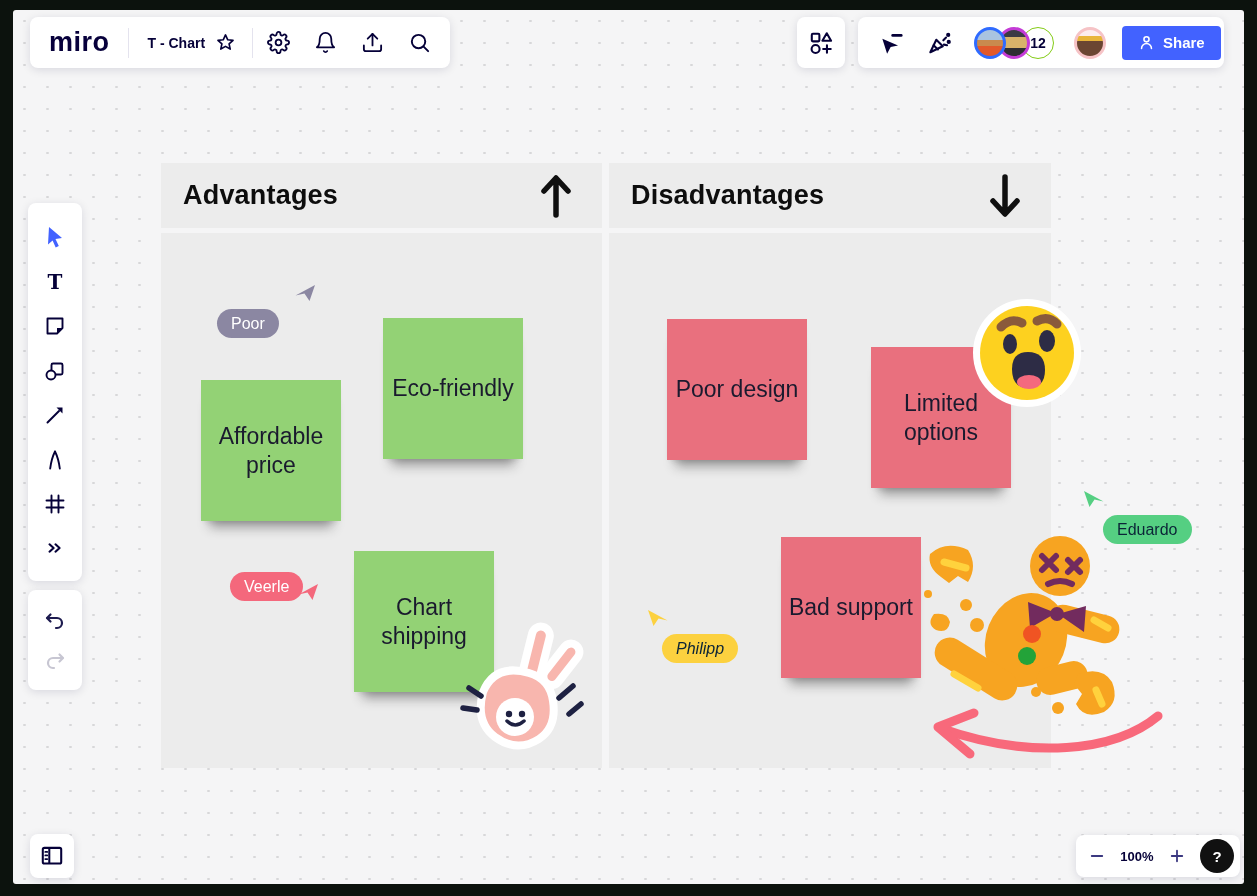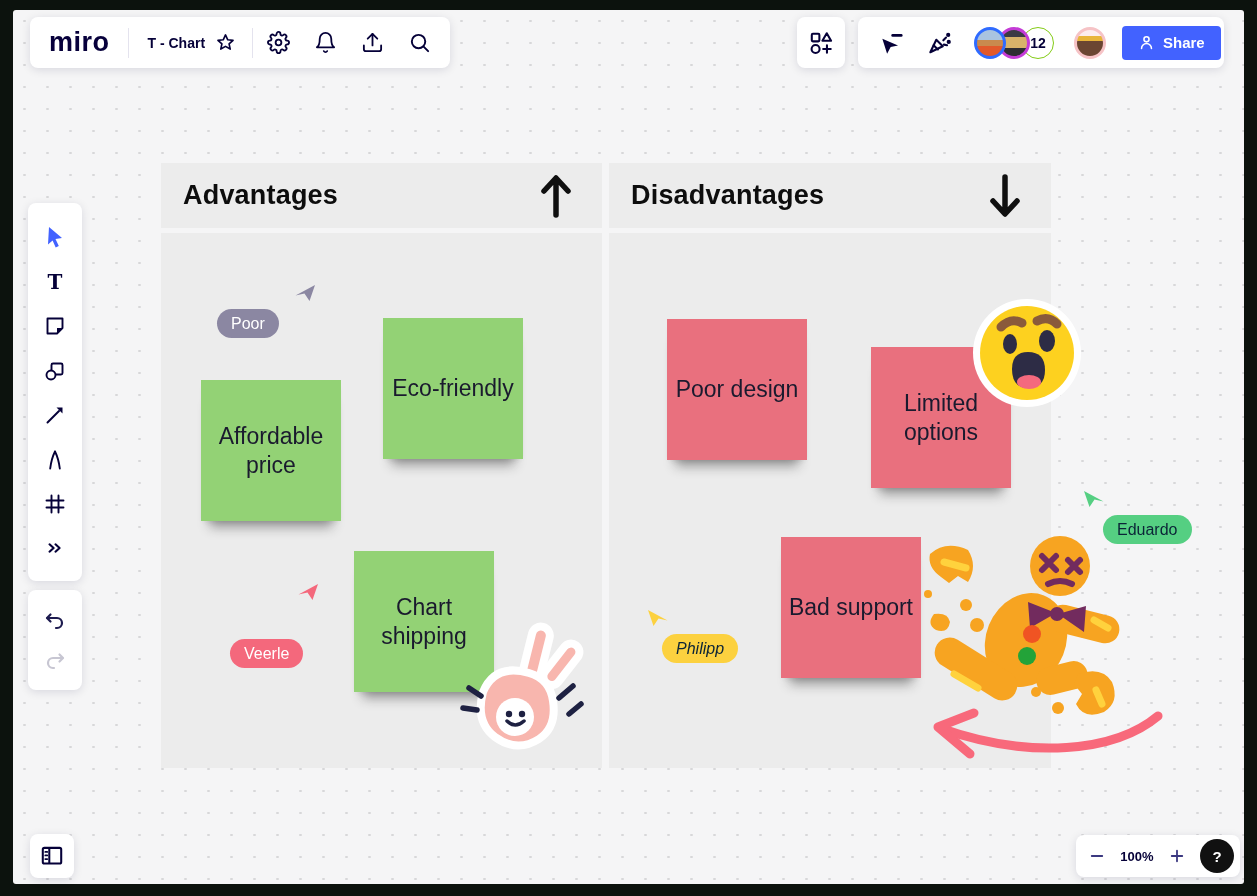--- a/index.html
+++ b/index.html
@@ -75,21 +75,21 @@
     box-shadow:0 15px 11px -9px rgba(45,45,45,.45), 0 4px 6px -4px rgba(45,45,45,.18); }
   .n-afford{ left:188px; top:370px; } .n-eco{ left:370px; top:308px; } .n-fast{ left:341px; top:541px; }
   .n-poor{ left:654px; top:309px; } .n-limit{ left:858px; top:337px; } .n-bad{ left:768px; top:527px; }
 
   
   .cursor-pill{ position:absolute; height:29px; border-radius:15px; padding:0 14px; display:flex; align-items:center;
     font-size:16px; color:#fff; white-space:nowrap; }
   .pill-dark-text{ color:#0b2437; }
   .cursor-svg{ position:absolute; }
   .p-douwe{ left:204px; top:299px; } .c-douwe{ left:281px; top:274px; color:#8b87a2; }
-  .p-veerle{ left:217px; top:629px; } .c-veerle{ left:284px; top:573px; color:#f4687c; }
+  .p-veerle{ left:217px; top:562px; } .c-veerle{ left:284px; top:573px; color:#f4687c; }
   .p-philipp{ left:649px; top:624px;font-style:italic; } .c-philipp{ left:634px; top:599px; color:#fcd13f; }
   .p-eduardo{ left:1090px; top:505px; } .c-eduardo{ left:1070px; top:480px; color:#55cf82; }
 
   .sticker{ position:absolute; }
 </style>
 </head>
 <body>
 
 <div class="board">
 

